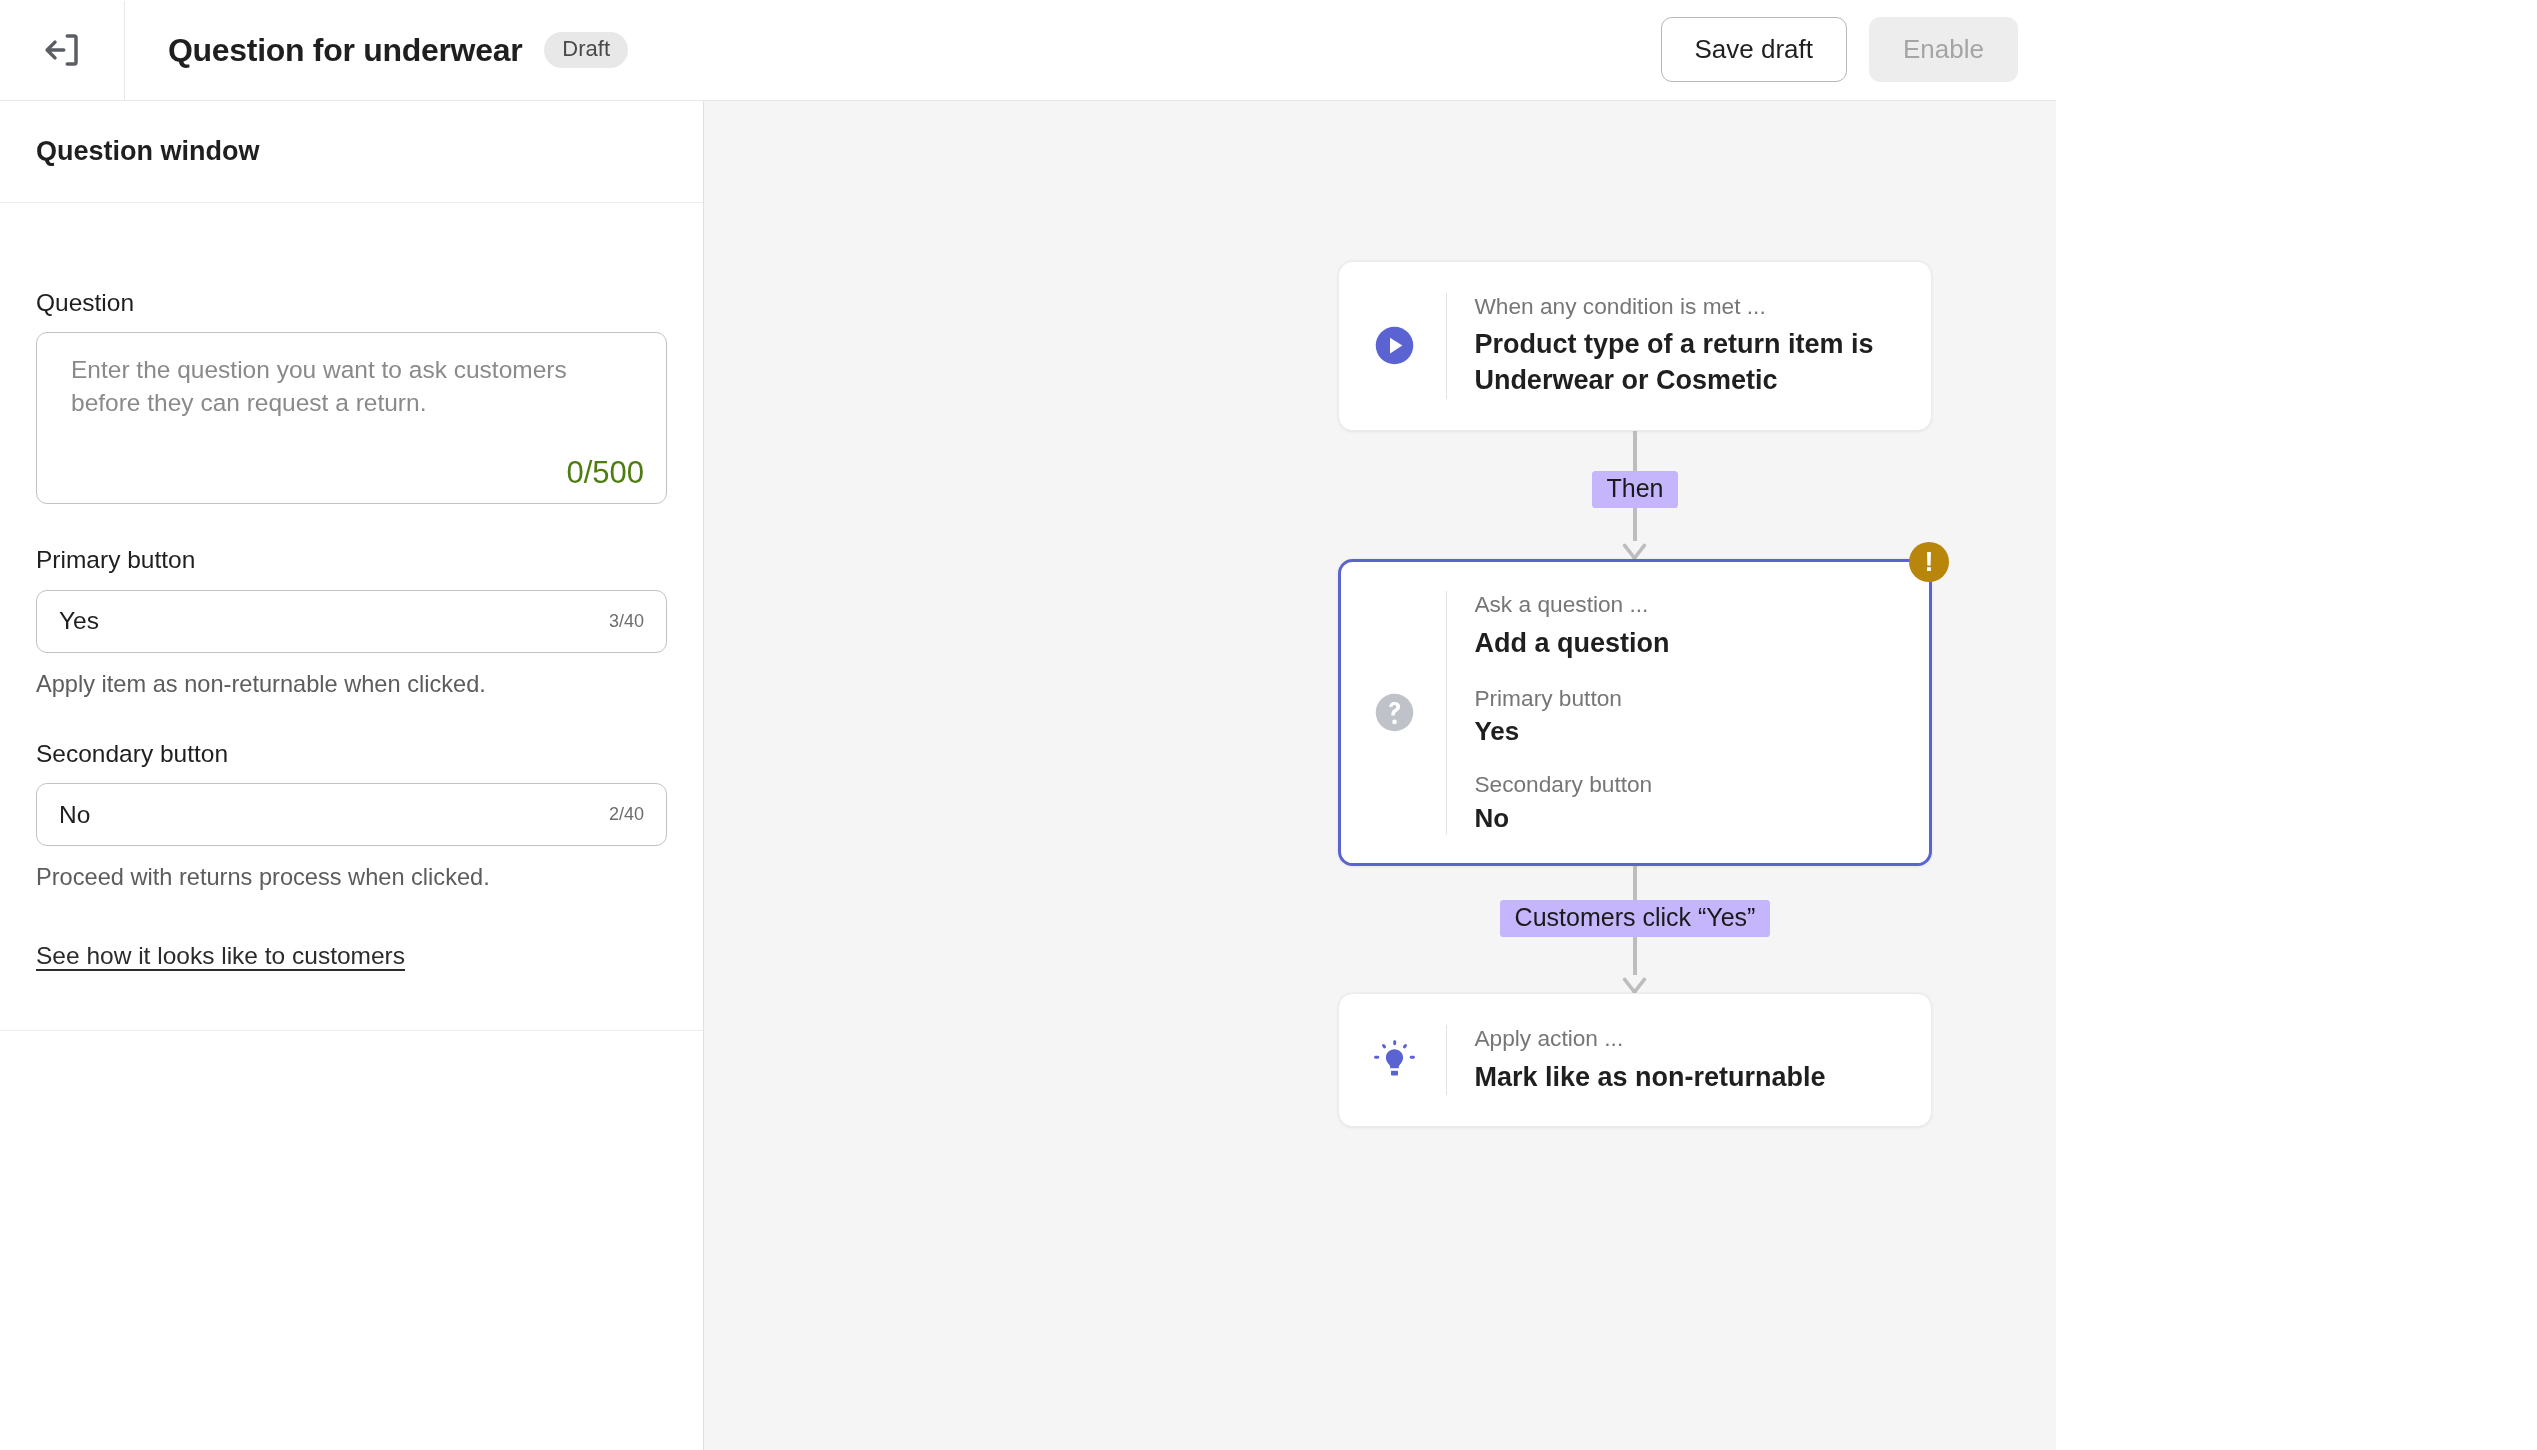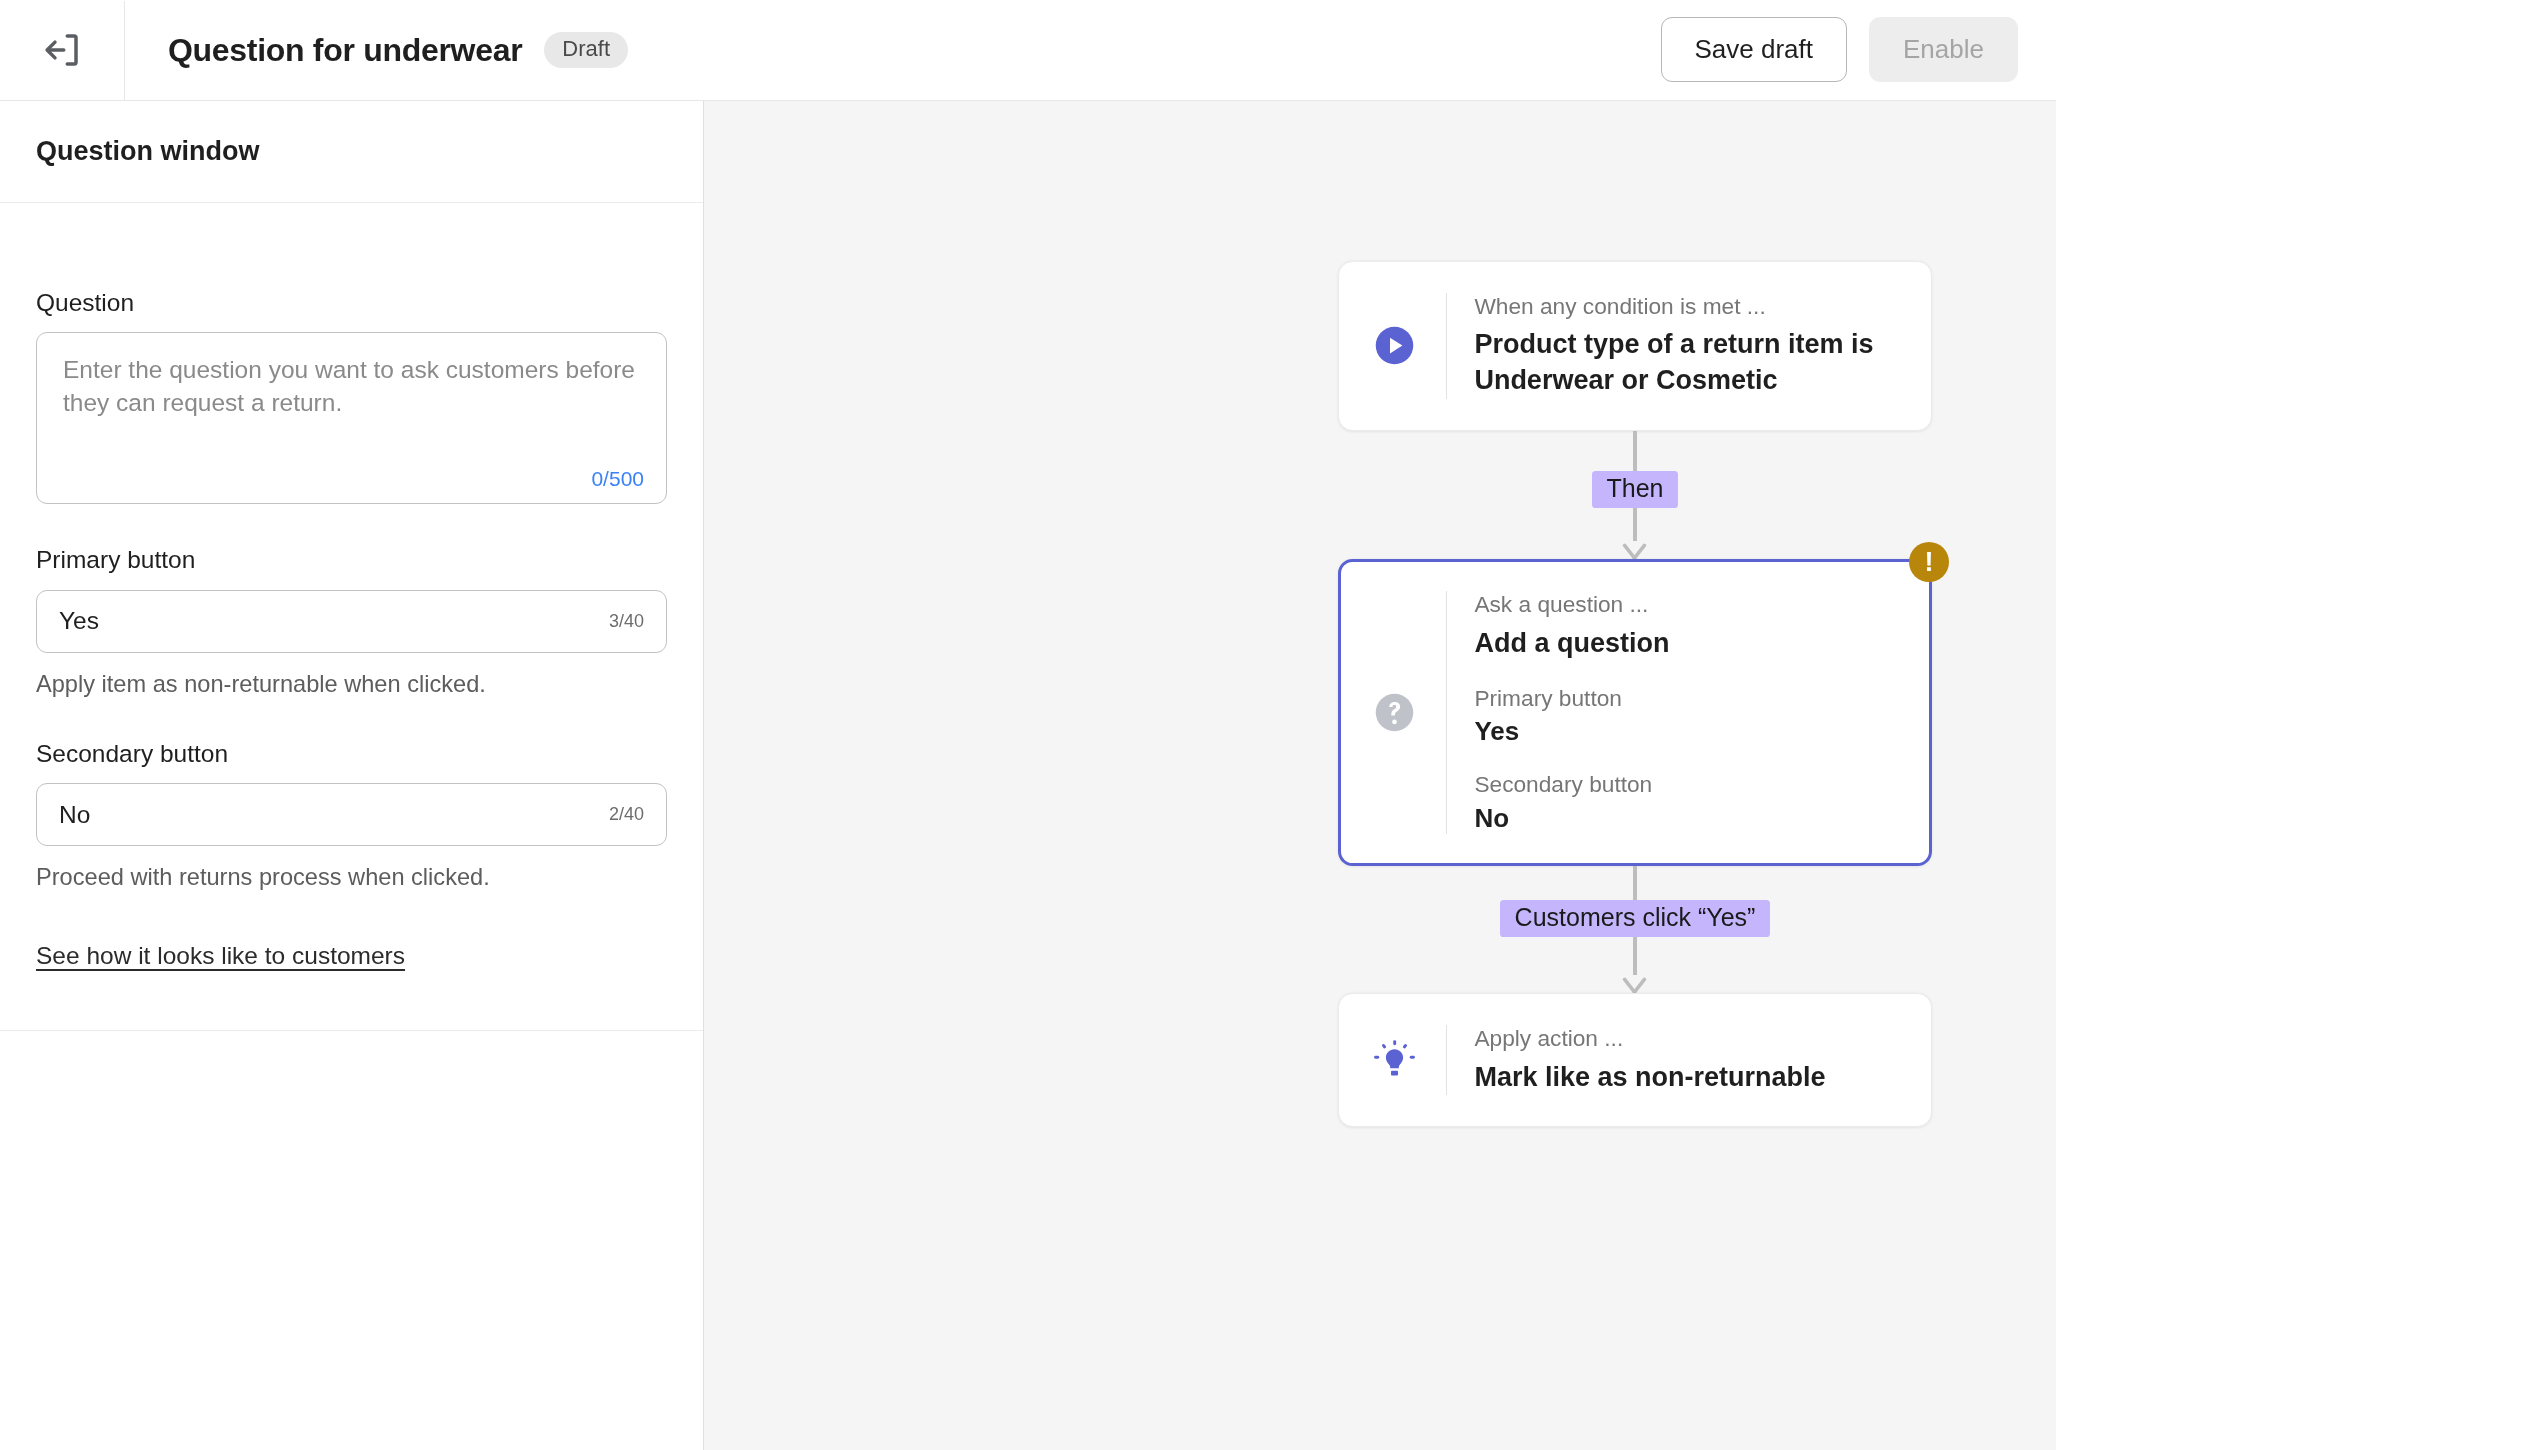--- a/index.html
+++ b/index.html
@@ -113,35 +113,35 @@
     font-size: 24.5px;
     color: #1f1f1f;
     margin-bottom: 15.4px;
     display: block;
   }
   .textarea-box {
     border: 1.8px solid #c2c2c2;
     border-radius: 11px;
     height: 172px;
     position: relative;
-    padding: 21px 26px;
+    padding: 21px 34px;
     background: #fff;
     cursor: text;
   }
   .textarea-placeholder {
     font-size: 24.5px;
     color: #8a8a8a;
     line-height: 1.33;
     max-width: 580px;
   }
   .char-count {
     position: absolute;
     right: 22px; bottom: 12.7px;
-    font-size: 21px;
-    color: #3b82f6;
+    font-size: 31px;
+    color: #4d7c0f;
   }
   .input-box {
     border: 1.8px solid #c2c2c2;
     border-radius: 11px;
     height: 63px;
     display: flex; align-items: center;
     padding: 0 22px;
     background: #fff;
     cursor: text;
   }

